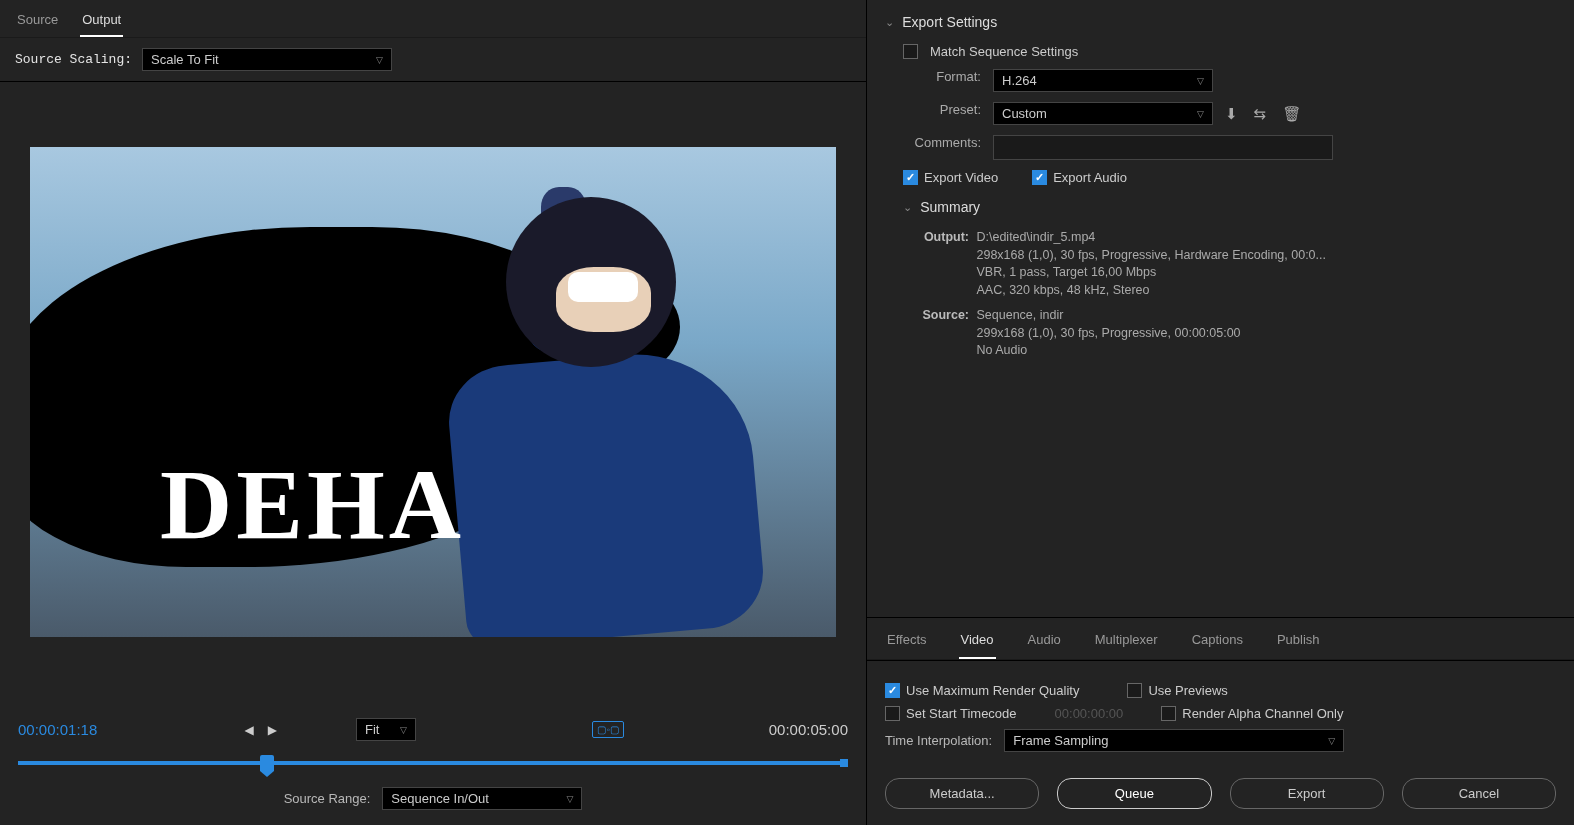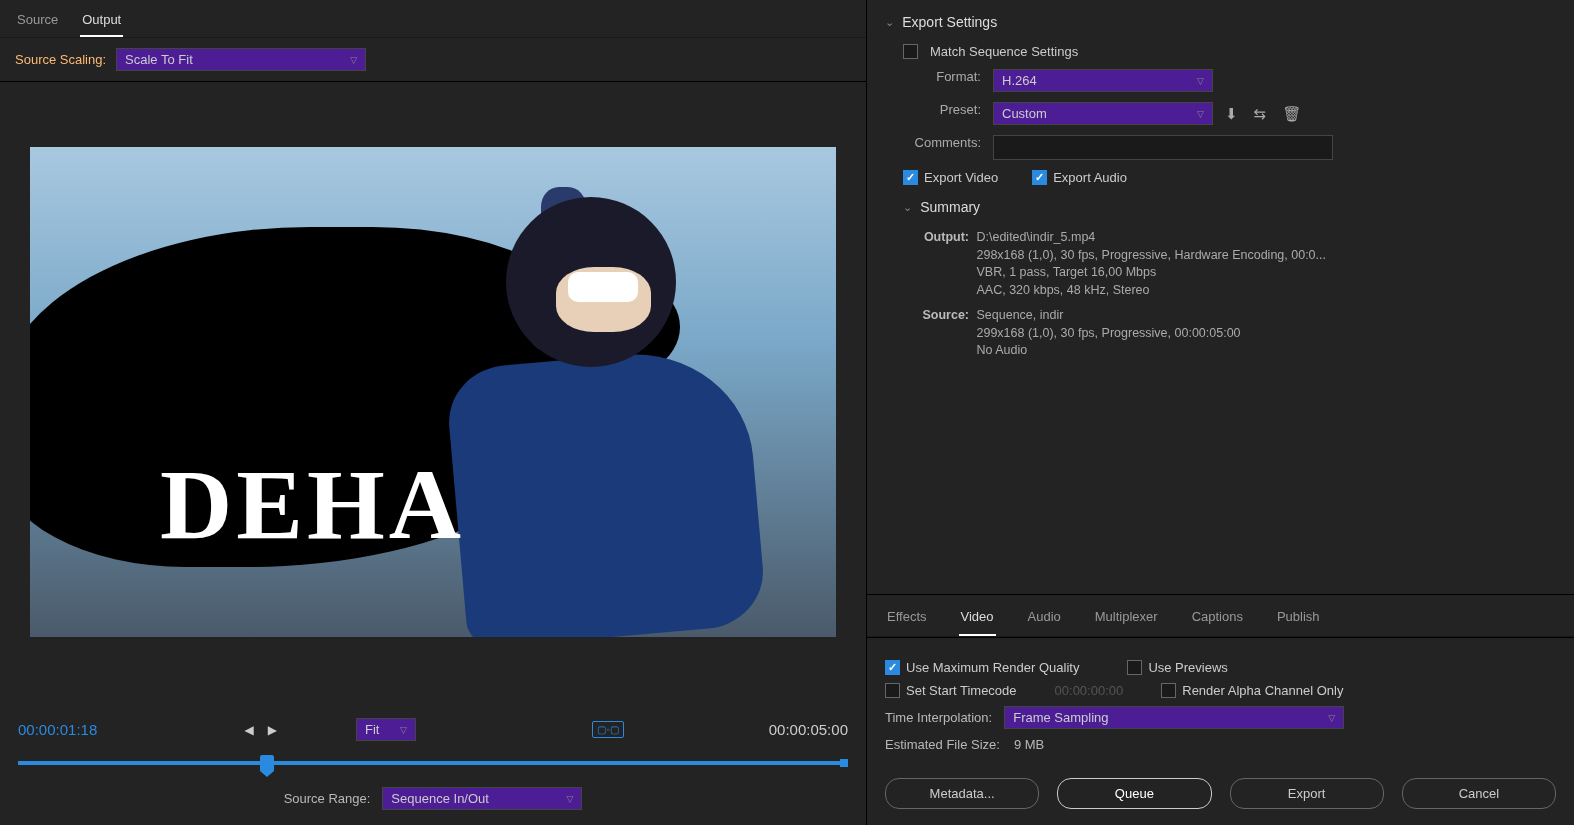--- a/index.html
+++ b/index.html
@@ -7,22 +7,22 @@
 .left-panel { width: 867px; height: 100%; background: #232323; display: flex; flex-direction: column; border-right: 1px solid #000; }
 .right-panel { flex: 1; height: 100%; background: #232323; display: flex; flex-direction: column; }
 
 
 .tabs { display: flex; gap: 20px; padding: 8px 15px 0; border-bottom: 1px solid #1a1a1a; }
 .tab { padding: 4px 2px 8px; color: #999; cursor: pointer; font-size: 13px; }
 .tab.active { color: #ddd; border-bottom: 2px solid #fff; }
 
 
 .scaling-row { display: flex; align-items: center; gap: 10px; padding: 10px 15px; font-size: 13px; border-bottom: 1px solid #000; }
-.scaling-row .label { color: #fdba74; }
-.dropdown { background: #4c1d95; border: 1px solid #444; color: #ccc; padding: 3px 8px; font-size: 13px; display: flex; align-items: center; justify-content: space-between; min-width: 250px; cursor: pointer; }
+.scaling-row .label { color: #e5e5e5; font-family: Liberation Mono, monospace; }
+.dropdown { background: #000000; border: 1px solid #444; color: #ccc; padding: 3px 8px; font-size: 13px; display: flex; align-items: center; justify-content: space-between; min-width: 250px; cursor: pointer; }
 .dropdown.sm { min-width: 60px; }
 .chev { font-size: 9px; color: #888; }
 
 
 .preview-area { flex: 1; display: flex; align-items: center; justify-content: center; background: #232323; padding: 30px; }
 .preview-frame { width: 880px; height: 490px; background: linear-gradient(to bottom, #a8c8e0 0%, #7aa8c8 40%, #4a5a6a 100%); position: relative; overflow: hidden; }
 .splat { position: absolute; left: -30px; top: 80px; width: 620px; height: 340px; background: #000; border-radius: 50% 40% 60% 30%; filter: url(#none); }
 .splat::before, .splat::after { content:''; position:absolute; background:#000; border-radius:50%; }
 .splat::before { width:180px; height:120px; right:-60px; top:40px; }
 .splat::after { width:120px; height:80px; right:-30px; bottom:30px; }
@@ -250,24 +250,20 @@
         <span class="check-label">Render Alpha Channel Only</span>
       </span>
     </div>
     <div class="row">
       <span>Time Interpolation:</span>
       <div class="dropdown" style="min-width:340px;margin-left:8px">
         <span>Frame Sampling</span>
         <span class="chev">▽</span>
       </div>
     </div>
-    <div class="row">
-      <span>Estimated File Size:</span>
-      <span style="margin-left:10px">9 MB</span>
-    </div>
   </div>
 
   <div class="btns">
     <div class="btn">Metadata...</div>
     <div class="btn primary">Queue</div>
     <div class="btn">Export</div>
     <div class="btn">Cancel</div>
   </div>
 </div>
 

